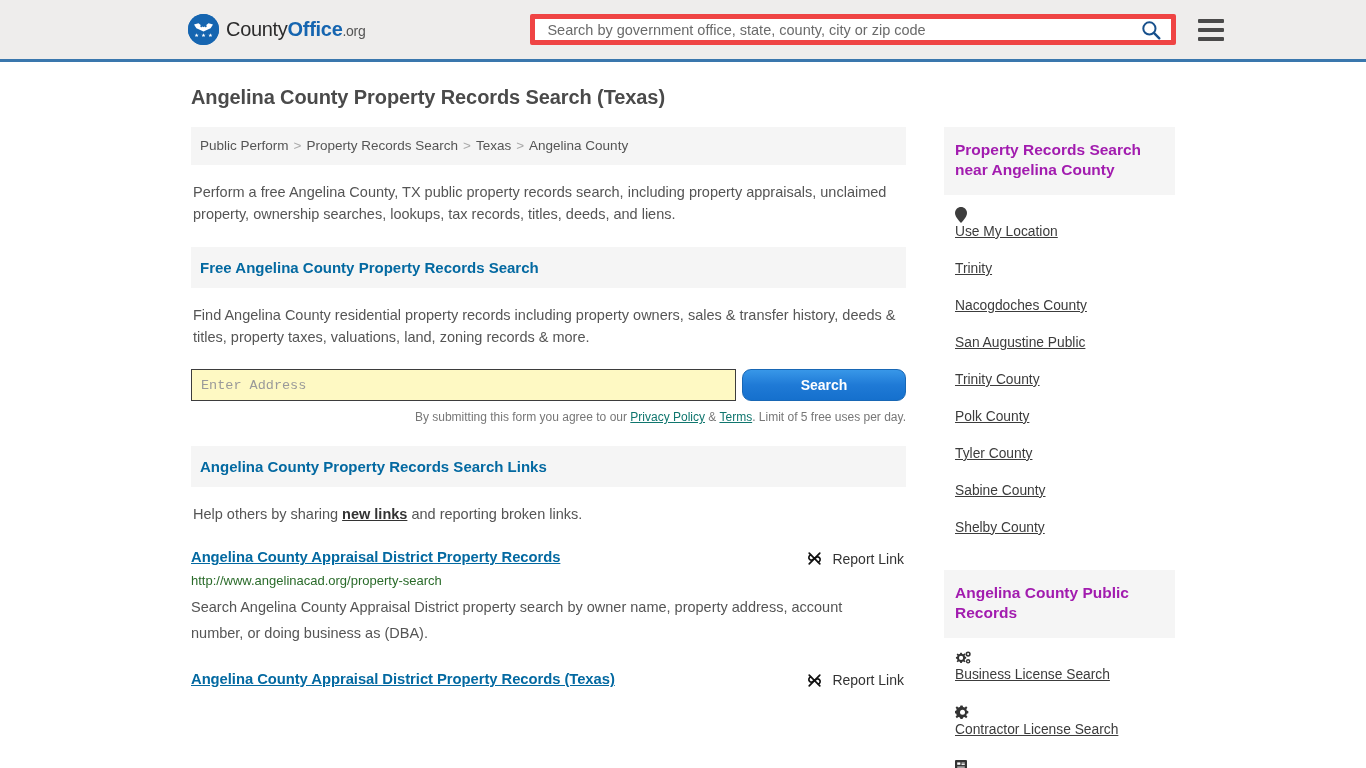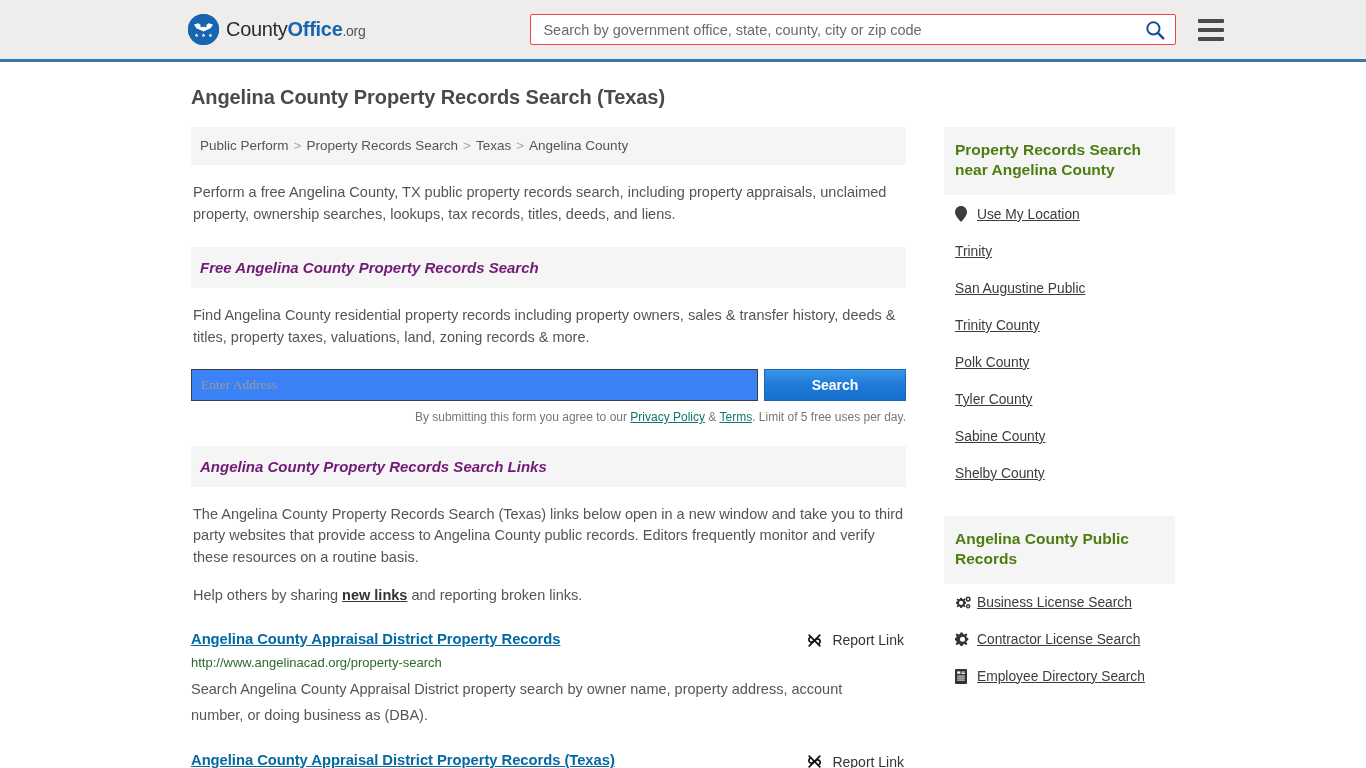--- a/index.html
+++ b/index.html
@@ -61,21 +61,21 @@
   .brand-text .b-tld { font-size: 14px; color: #555; }
 
   .header-search-wrap {
     margin-left: 165px;
     position: relative;
     flex: 0 0 auto;
   }
   .header-search {
     width: 646px;
     height: 31px;
-    border: 1px solid #ef4444;
+    border: 5px solid #ef4444;
     background: #fff;
     border-radius: 2px;
     display: flex;
     align-items: center;
     padding: 0 10px;
   }
   .header-search input {
     border: 0;
     outline: 0;
     flex: 1;
@@ -152,47 +152,46 @@
     color: #555;
     margin: 17px 2px 0 2px;
   }
 
   .section-head {
     background: #f5f5f5;
     margin-top: 22px;
     padding: 12px 9px;
     font-size: 15px;
     font-weight: 700;
-    color: #701a75;
-    font-style: italic;
+    color: #0369a1;
   }
 
   
   .addr-form {
     margin-top: 21px;
     display: flex;
     align-items: stretch;
   }
   .addr-input {
     flex: 1;
     height: 32px;
     border: 1px solid #3d3d3d;
     padding: 0 9px;
     font-size: 13.5px;
     color: #333;
     outline: none;
-    font-family: Liberation Serif, serif;
-    background: #3b82f6;
+    font-family: Liberation Mono, monospace;
+    background: #fef9c3;
   }
   .addr-input::placeholder { color: #9a9a9a; }
   .addr-btn {
-    width: 142px;
+    width: 164px;
     margin-left: 6px;
     border: 1px solid #1867b5;
-    border-radius: 0;
+    border-radius: 9px;
     background: linear-gradient(to bottom, #3897e8 0%, #1f7ad6 50%, #1570cd 100%);
     color: #fff;
     font-size: 14px;
     font-weight: 700;
     cursor: pointer;
     font-family: "Liberation Sans", sans-serif;
   }
   .form-note {
     text-align: right;
     font-size: 12px;
@@ -240,29 +239,30 @@
     margin-top: 5px;
     max-width: 690px;
   }
 
   
   .card-head {
     background: #f5f5f5;
     padding: 13px 11px 14px 11px;
     font-size: 15.5px;
     font-weight: 700;
-    color: #4d7c0f;
+    color: #a21caf;
     line-height: 1.32;
   }
   .card-list { margin: 0; padding: 0; list-style: none; }
   .card-list li {
     display: flex;
-    align-items: flex-end;
+    align-items: flex-start;
     padding: 11px 0 11px 11px;
     font-size: 13.8px;
+    flex-direction: column;
   }
   .card-list li .li-icon {
     width: 18px;
     flex: 0 0 18px;
     display: flex;
     align-items: center;
     justify-content: flex-start;
     margin-right: 4px;
   }
   .card-list li a {
@@ -337,21 +337,20 @@
 
       <div class="addr-form">
         <input class="addr-input" type="text" placeholder="Enter Address" style="">
         <button class="addr-btn">Search</button>
       </div>
 
       <div class="form-note"><span>By submitting this form you agree to our </span><a>Privacy Policy</a><span> &amp; </span><a>Terms</a><span>. Limit of 5 free uses per day.</span></div>
 
       <div class="section-head">Angelina County Property Records Search Links</div>
 
-      <p class="body-text">The Angelina County Property Records Search (Texas) links below open in a new window and take you to third party websites that provide access to Angelina County public records. Editors frequently monitor and verify these resources on a routine basis.</p>
 
       <p class="body-text"><span>Help others by sharing </span><a style="color:#333;text-decoration:underline;cursor:pointer;font-weight:600;">new links</a><span> and reporting broken links.</span></p>
 
       <div class="result">
         <div class="result-head">
           <a class="result-title">Angelina County Appraisal District Property Records</a>
           <span class="report-link">
             <span>
               <svg width="17" height="17" viewBox="0 0 17 17">
                 <path d="M3.2 3.2 L13.8 13.8 M13.8 3.2 L3.2 13.8" stroke="#111" stroke-width="1.7" stroke-linecap="round" fill="none"></path>
@@ -393,20 +392,23 @@
           <li>
             <span class="li-icon">
               <svg width="12" height="16" viewBox="0 0 12 16">
                 <path d="M6 0C2.7 0 0 2.7 0 6c0 4.3 6 10 6 10s6-5.7 6-10c0-3.3-2.7-6-6-6z" fill="#3d3d3d"></path>
               </svg>
             </span>
             <a>Use My Location</a>
           </li>
           <li class="no-icon">
               <a>Trinity</a>
+            </li>
+          <li class="no-icon">
+              <a>Nacogdoches County</a>
             </li>
           <li class="no-icon">
               <a>San Augustine Public</a>
             </li>
           <li class="no-icon">
               <a>Trinity County</a>
             </li>
           <li class="no-icon">
               <a>Polk County</a>
             </li>

